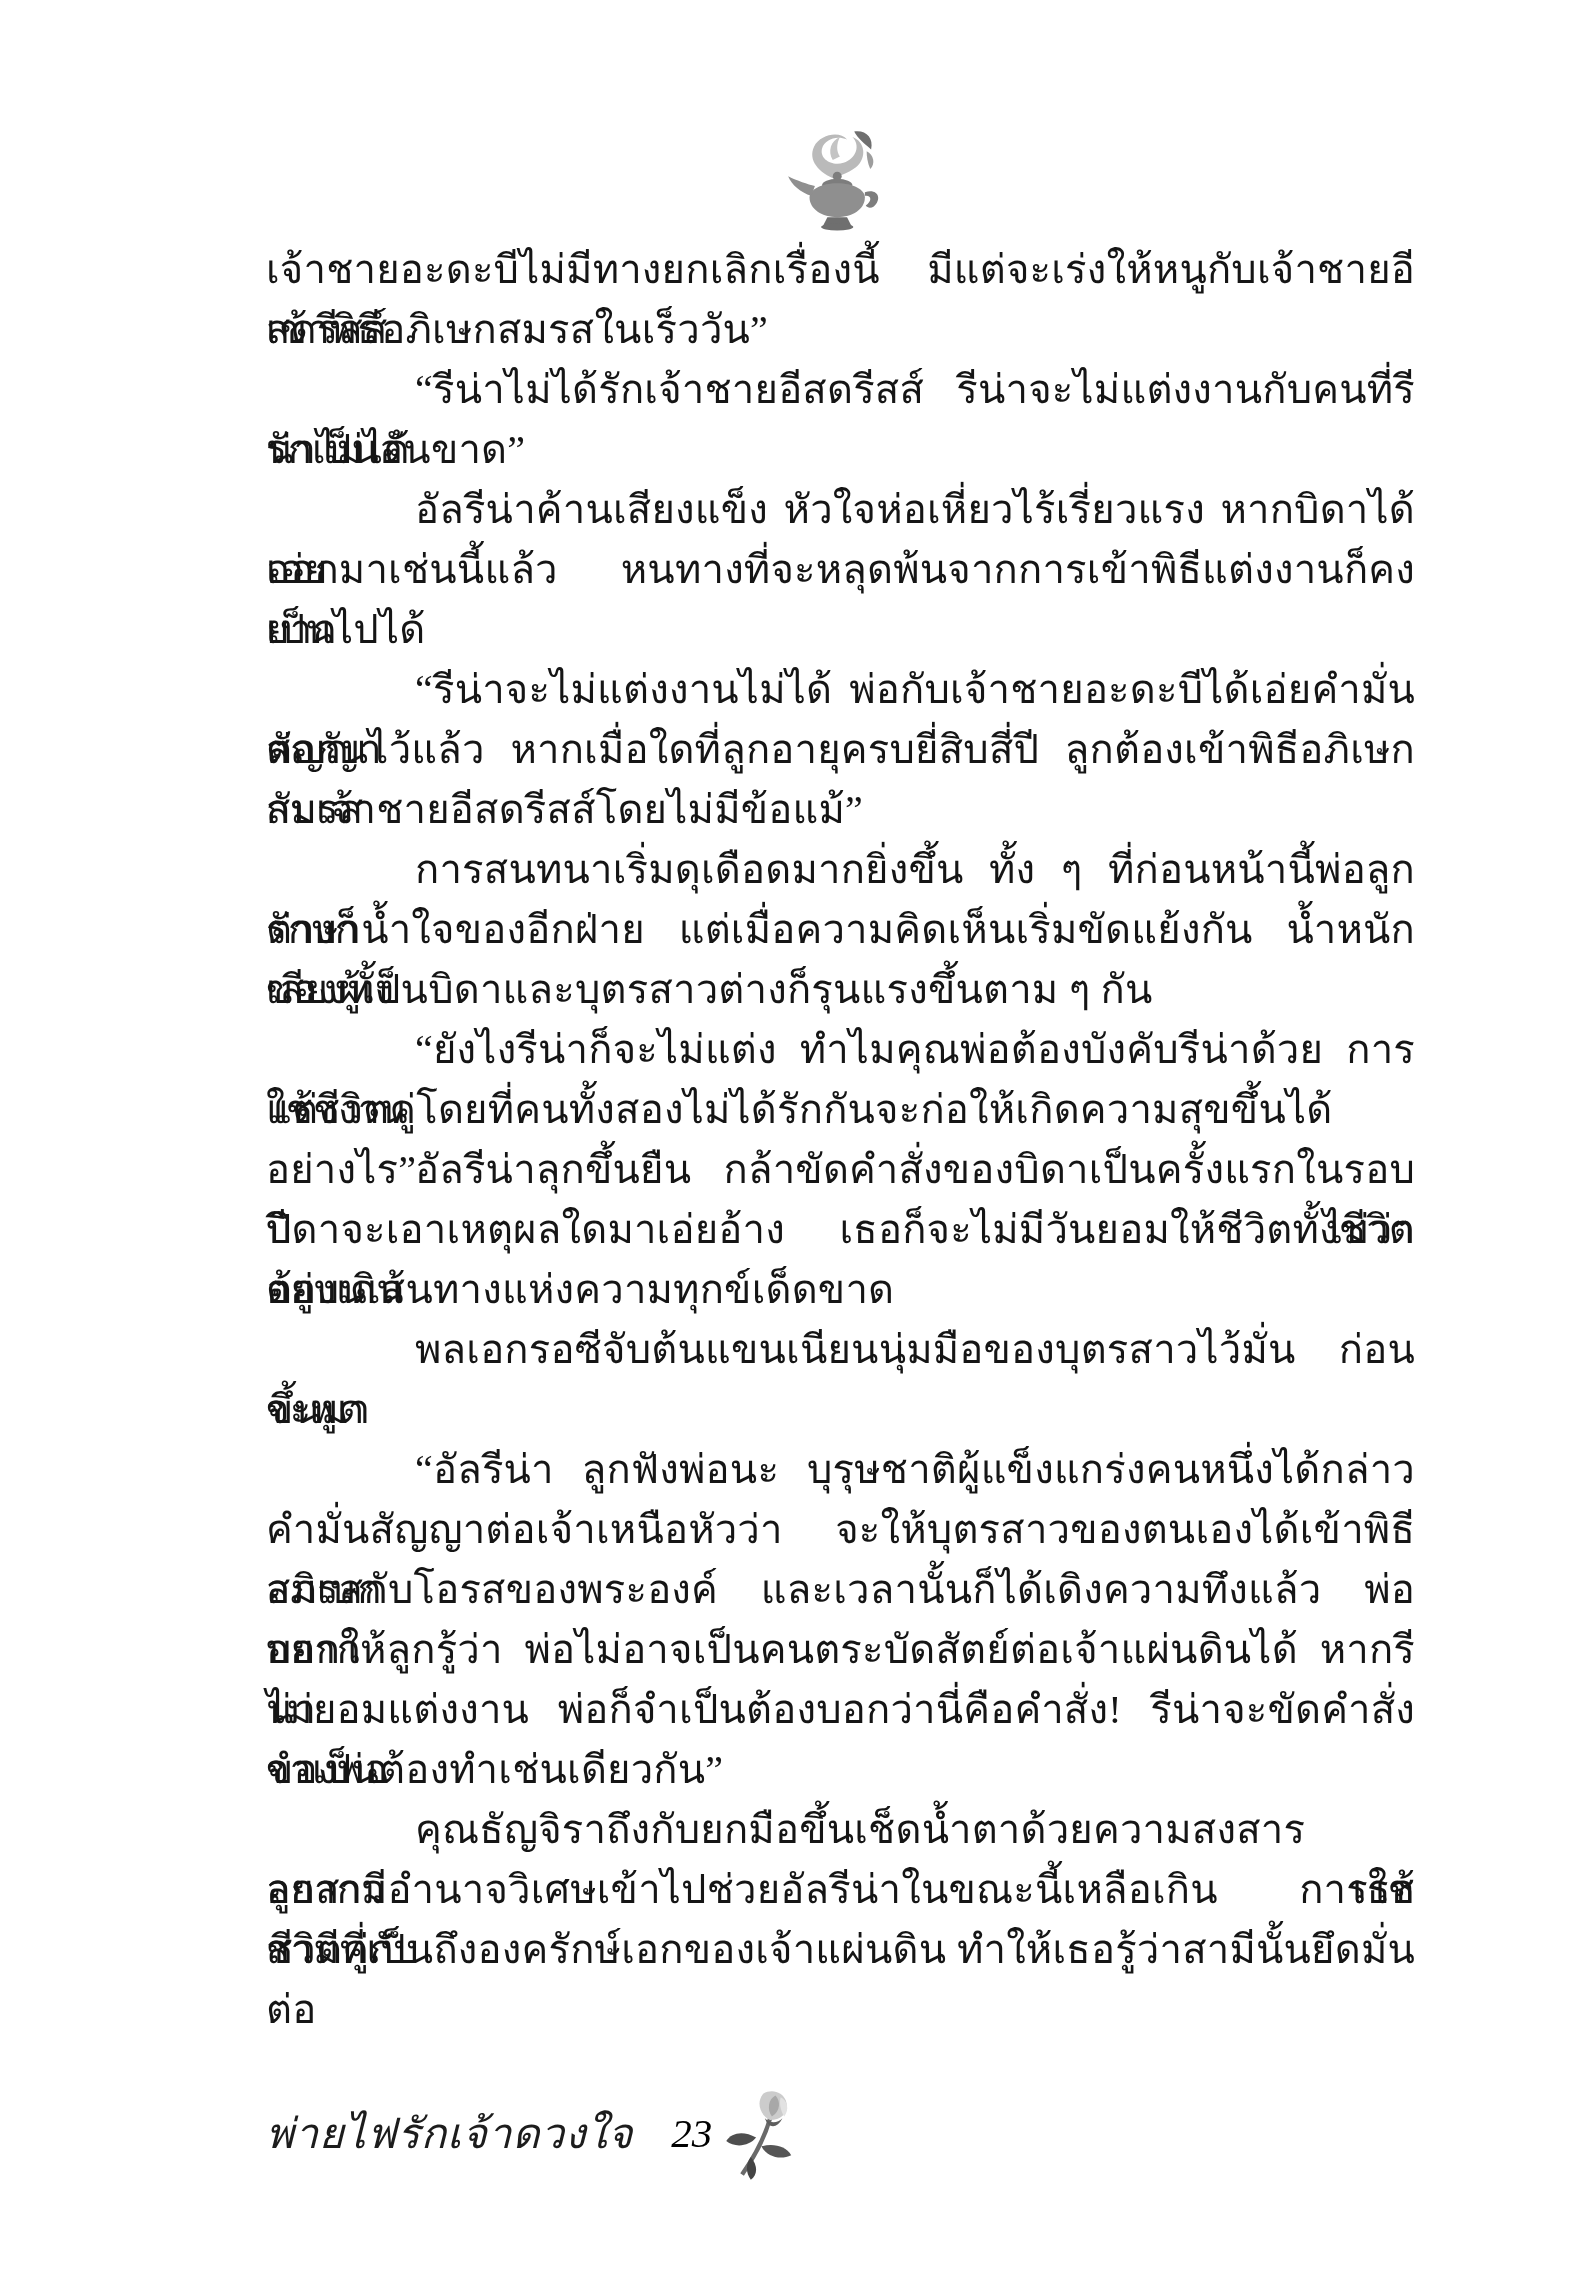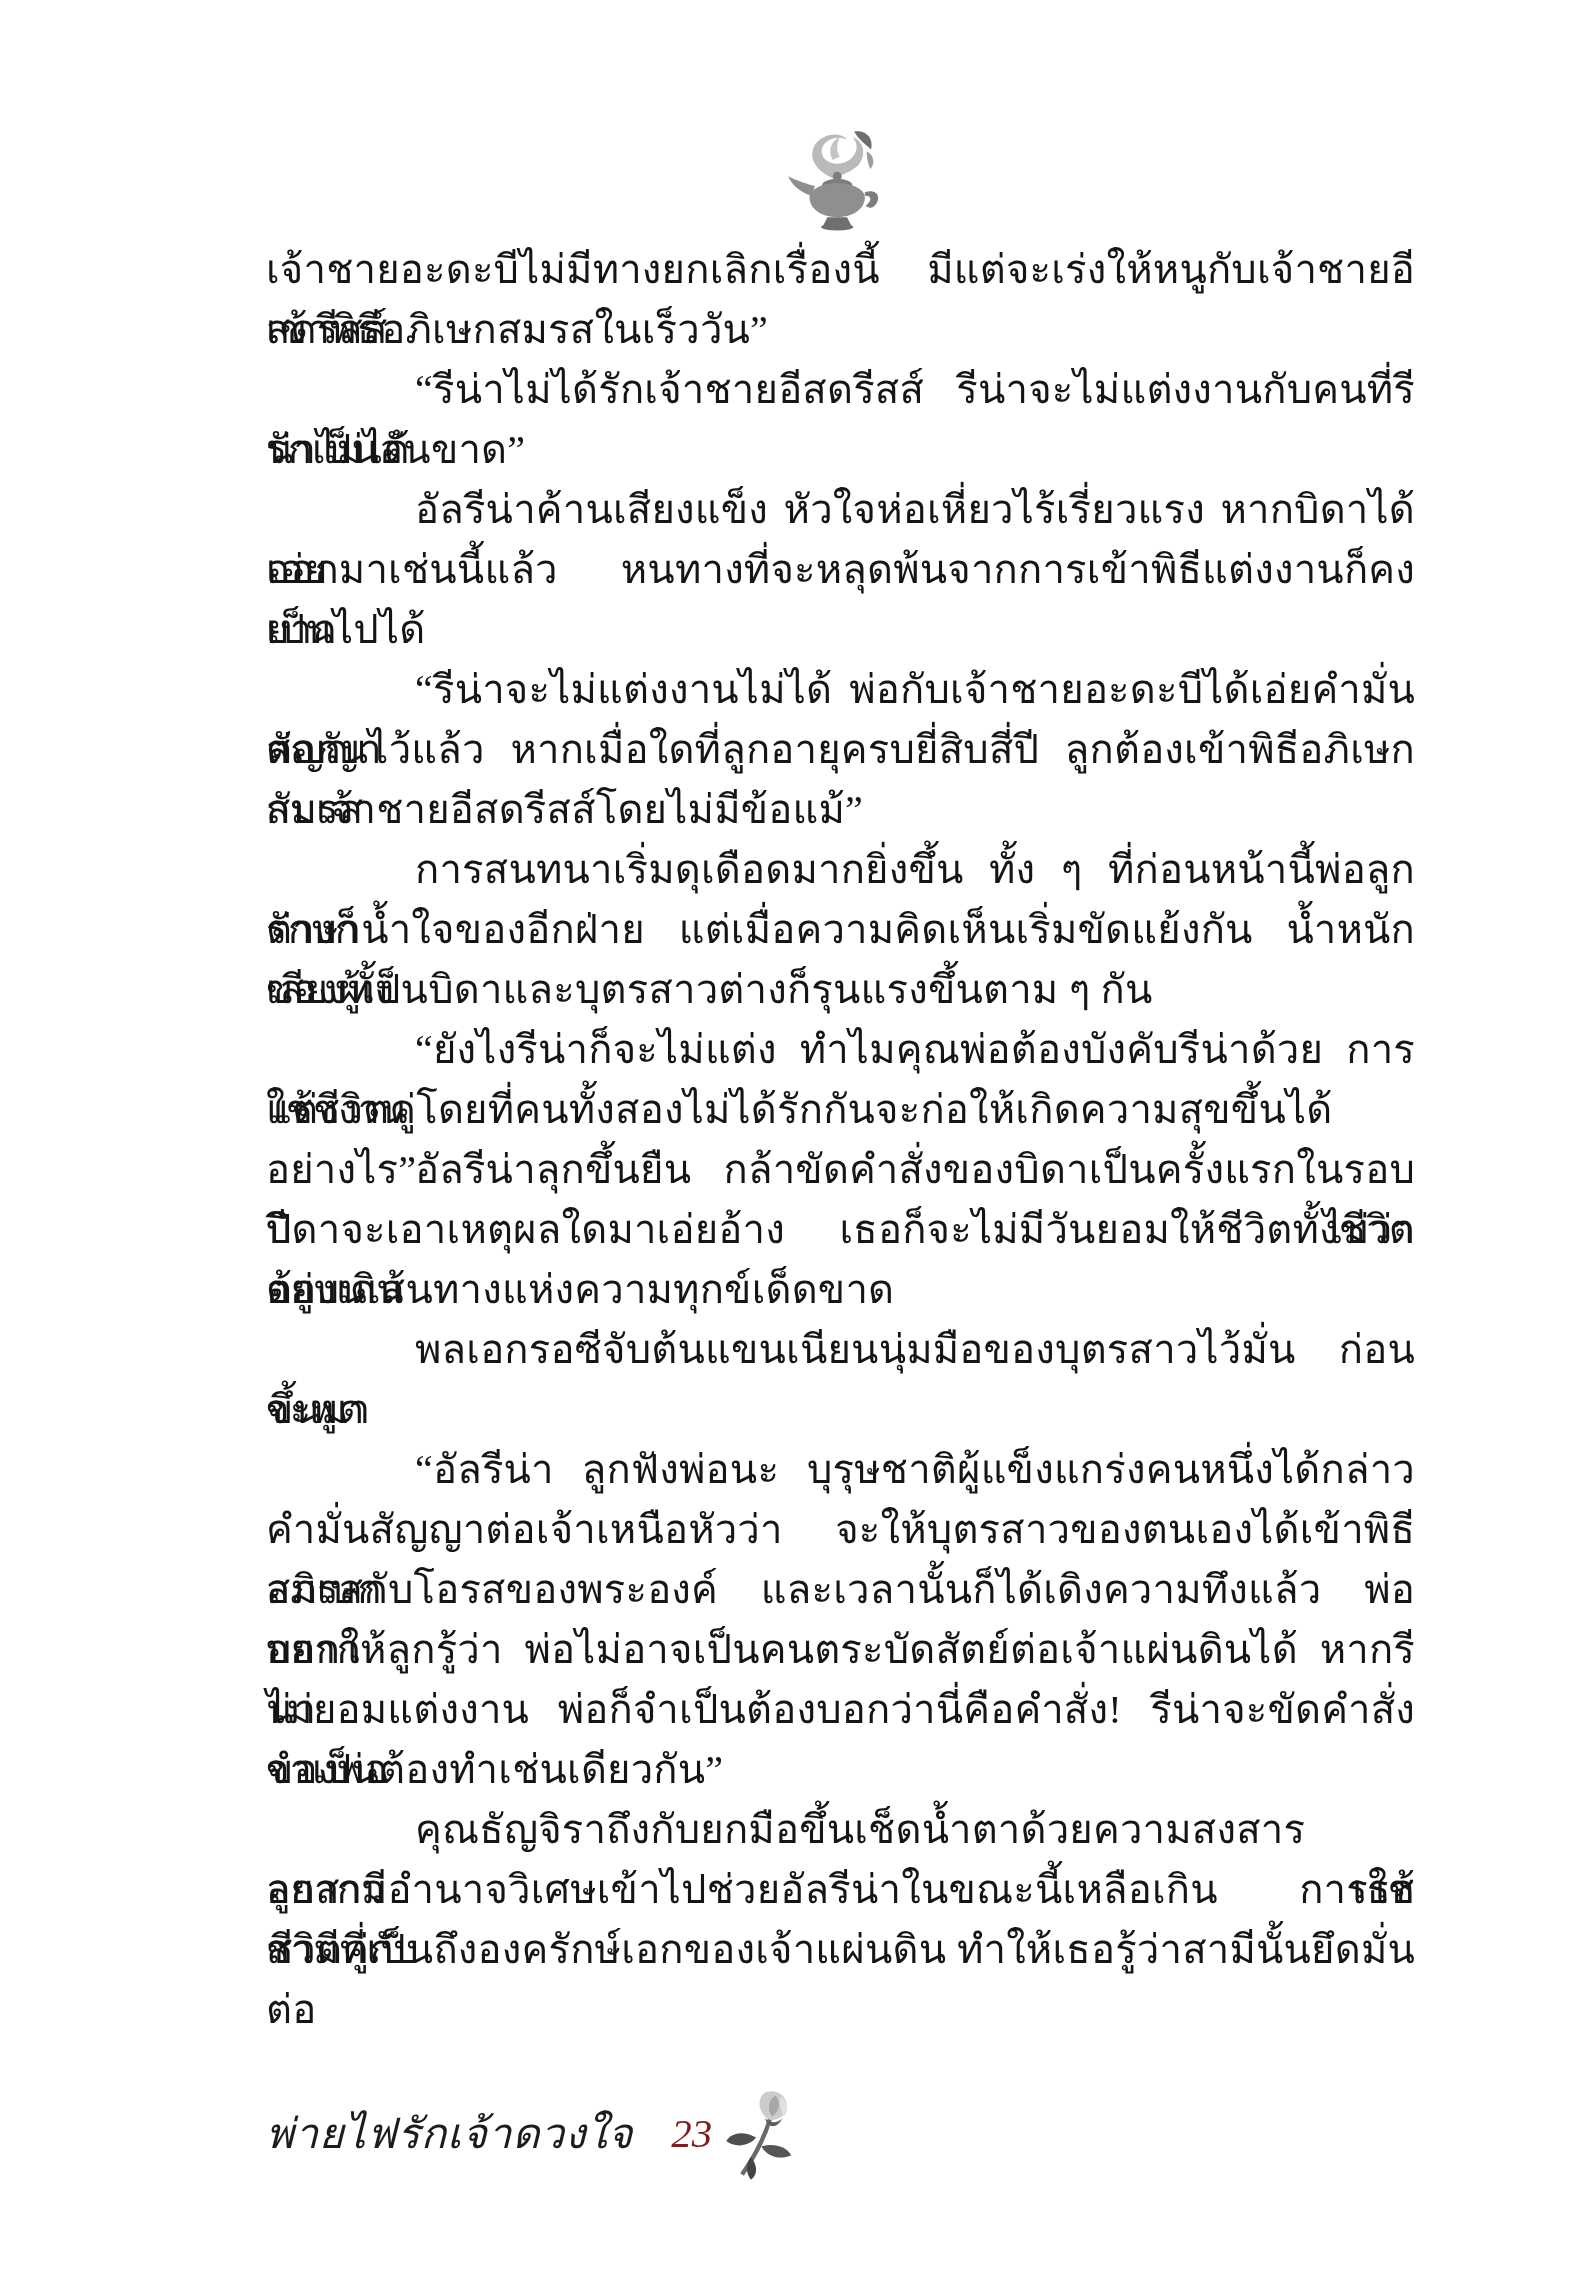--- a/index.html
+++ b/index.html
@@ -54,21 +54,21 @@
   .book-title {
     font-style: italic;
     font-size: 42px;
     color: #1c1c1c;
     letter-spacing: 0.9px;
     white-space: nowrap;
   }
   .page-number {
     font-style: italic;
     font-size: 41px;
-    color: #7f1d1d;
+    color: #000000;
     margin-left: 38px;
   }
   .rose {
     width: 79px; height: 93px;
     margin-left: 9px;
     display: inline-block;
     position: relative;
     top: 1.8px;
   }
   .rose svg { width: 100%; height: 100%; }

